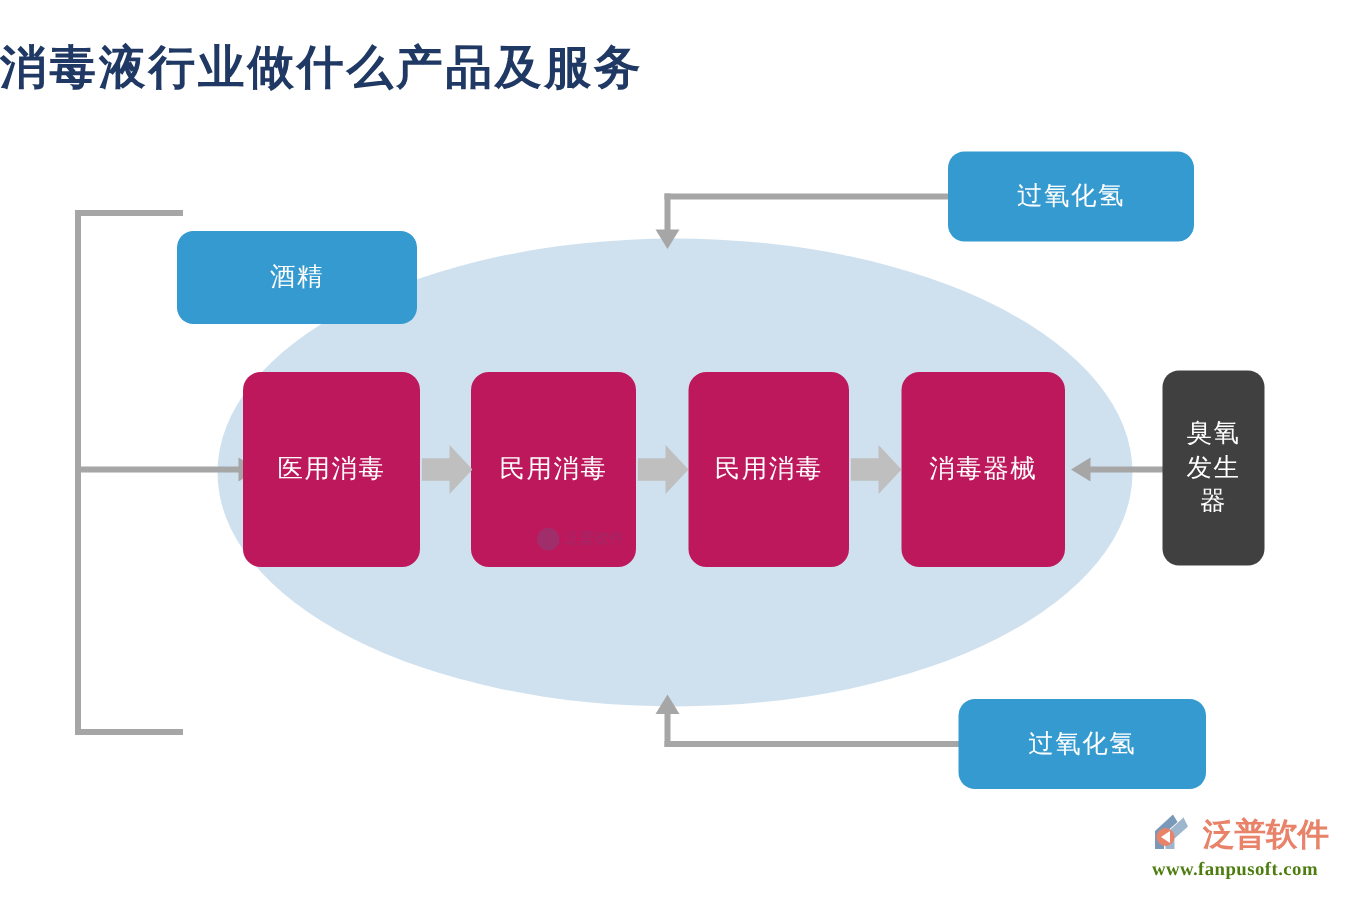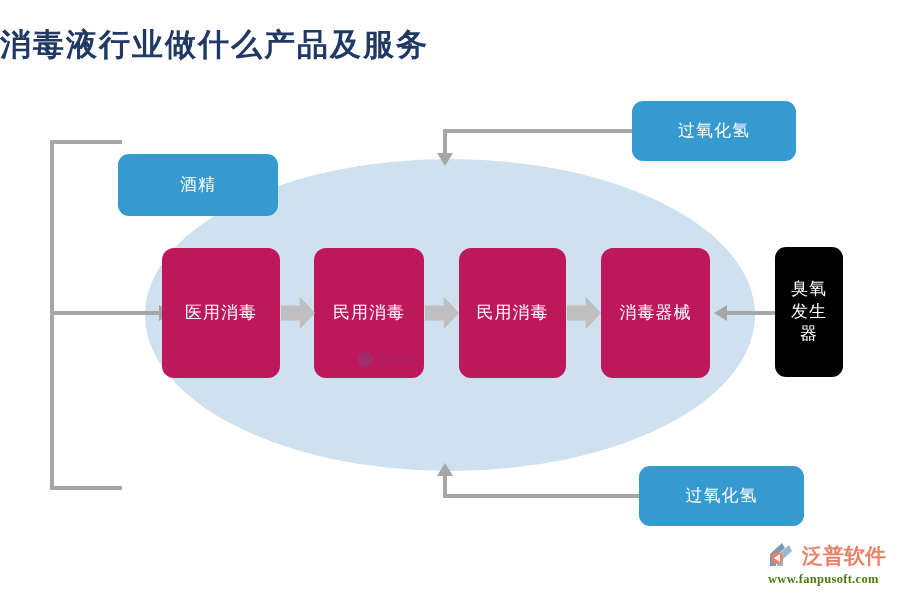--- a/index.html
+++ b/index.html
@@ -60,21 +60,21 @@
     font-size: 17px;
     letter-spacing: 1px;
   }
   .box-outer {
     background: #349acf;
     border-radius: 11px;
     font-size: 17px;
     letter-spacing: 1px;
   }
   .box-outer-tall {
-    background: #000000;
+    background: #404040;
     border-radius: 11px;
     font-size: 17px;
     letter-spacing: 1px;
     line-height: 1.35;
   }
 
   
   .ln-h {
     position: absolute;
     height: 4px;

